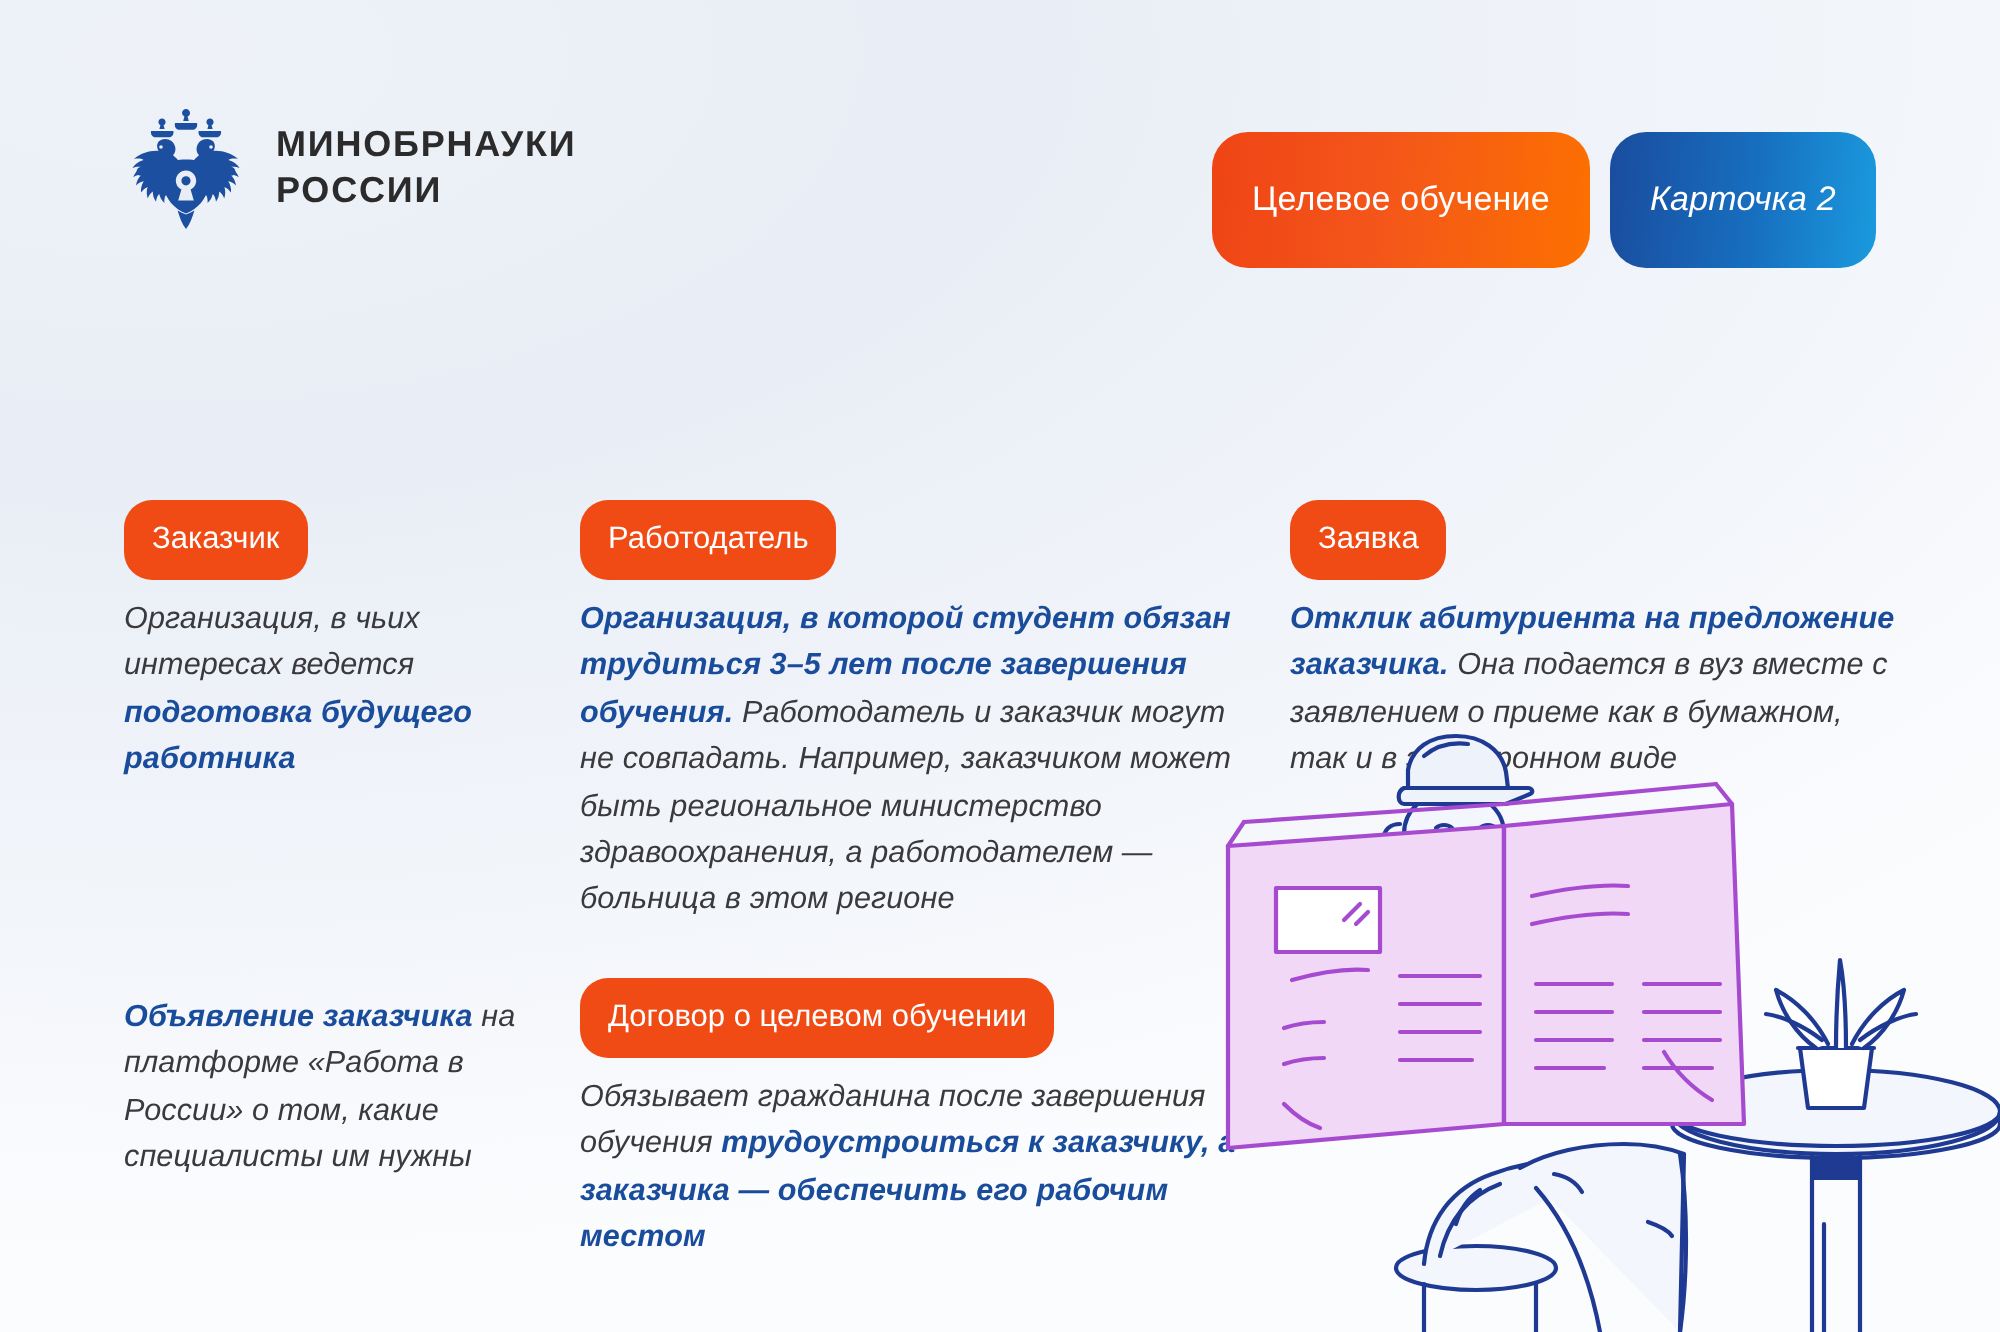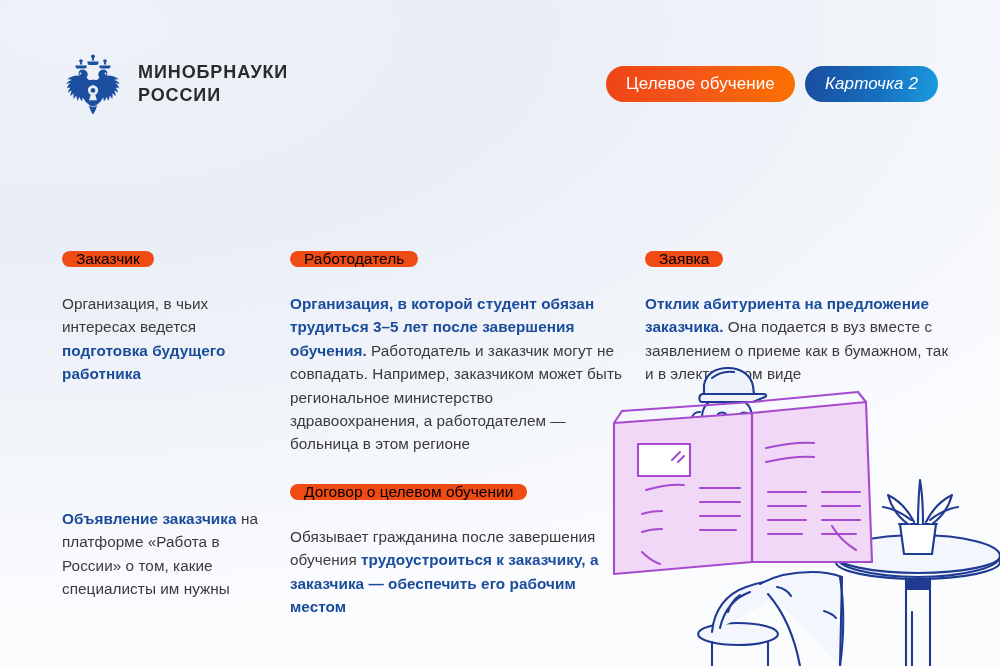--- a/index.html
+++ b/index.html
@@ -62,21 +62,21 @@
     top: 14px;
     display: flex;
     align-items: center;
     gap: 10px;
   }
   .badge {
     display: inline-flex;
     align-items: center;
     justify-content: center;
     height: 36px;
-    padding: 0 20px;
+    padding: 16px 20px;
     border-radius: 18px;
     color: #ffffff;
     font-size: 17px;
     font-weight: 400;
     letter-spacing: 0.1px;
     white-space: nowrap;
   }
   .badge-orange {
     background: linear-gradient(95deg, #ef4415 0%, #f4561a 45%, #fc7000 100%);
   }
@@ -116,36 +116,37 @@
   .term {
     box-sizing: border-box;
   }
   .col-1 { width: 228px; padding-right: 18px; }
   .col-2 { width: 355px; padding-right: 22px; }
   .col-3 { width: 307px; }
 
   .tag {
     display: inline-flex;
     align-items: center;
-    height: 16px;
+    height: 40px;
     padding: 0 14px;
     border-radius: 14px;
     background: #f04a15;
-    color: #000000;
+    color: #ffffff;
     font-size: 15.5px;
     font-weight: 400;
     white-space: nowrap;
   }
 
   .body {
-    margin-top: 24px;
+    margin-top: 8px;
     font-size: 15.3px;
     line-height: 1.53;
     color: #3a3a3c;
     letter-spacing: 0.05px;
+    font-style: italic;
   }
   .body b {
     color: #1a4c9c;
     font-weight: 700;
   }
 
   
   .illustration {
     position: absolute;
     right: 0;

